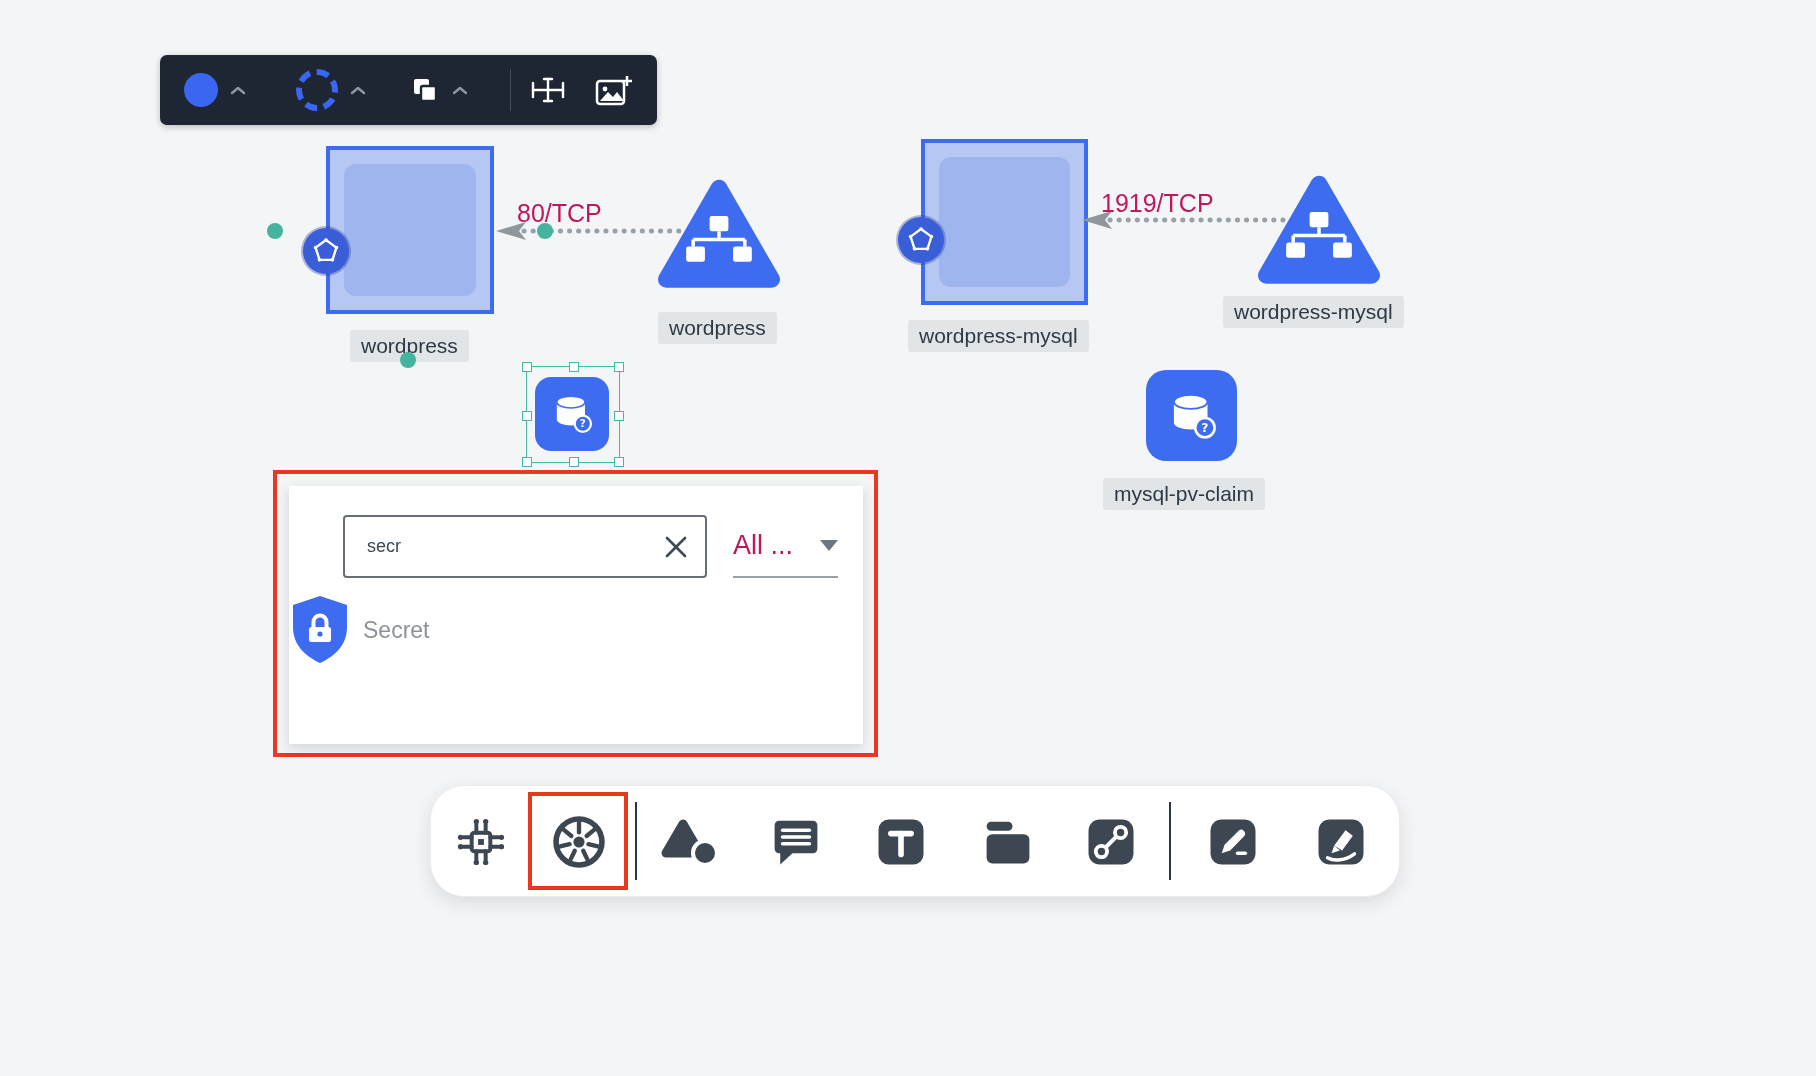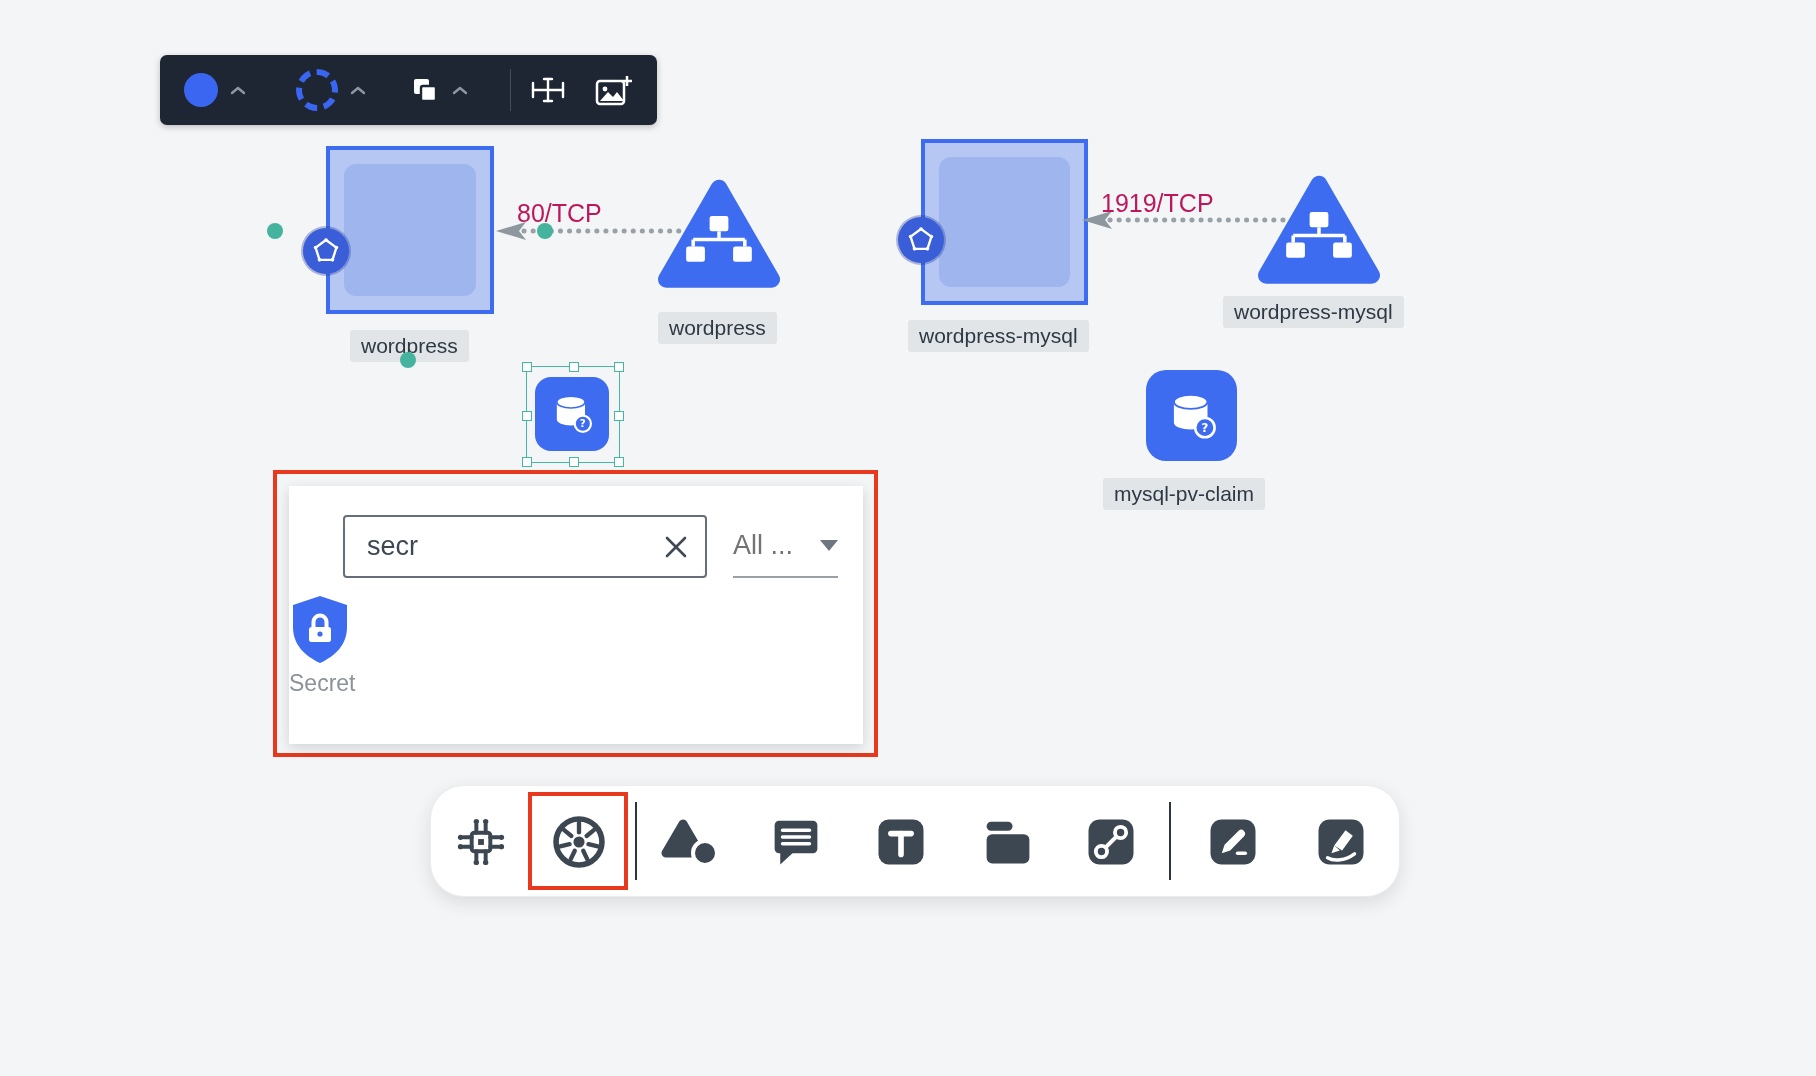--- a/index.html
+++ b/index.html
@@ -25,26 +25,26 @@
   .sel-box{position:absolute;border:1.5px solid #45b8a4;z-index:3;}
   .handle{position:absolute;width:8px;height:8px;background:#fff;border:1.5px solid #45b8a4;}
   .h-tl{left:-5px;top:-5px;} .h-tm{left:calc(50% - 4px);top:-5px;} .h-tr{right:-5px;top:-5px;}
   .h-ml{left:-5px;top:calc(50% - 4px);} .h-mr{right:-5px;top:calc(50% - 4px);}
   .h-bl{left:-5px;bottom:-5px;} .h-bm{left:calc(50% - 4px);bottom:-5px;} .h-br{right:-5px;bottom:-5px;}
 
   
   .picker-outline{position:absolute;left:273px;top:470px;width:605px;height:287px;border:4px solid #e6391e;box-sizing:border-box;z-index:4;}
   .picker-panel{position:absolute;left:12px;top:12px;width:574px;height:258px;background:#fff;box-shadow:0 4px 12px rgba(30,40,55,.16);}
   .search-box{position:absolute;left:54px;top:29px;width:364px;height:63px;border:2px solid #666e77;border-radius:4px;box-sizing:border-box;display:flex;align-items:center;padding:0 16px 0 22px;cursor:text;background:#fff;}
-  .search-text{flex:1;font-size:27px;color:#3c4854;text-decoration-style:dotted;text-decoration-color:#e03324;text-decoration-thickness:3px;text-underline-offset:6px;}
+  .search-text{flex:1;font-size:18px;color:#3c4854;text-decoration-style:dotted;text-decoration-color:#e03324;text-decoration-thickness:3px;text-underline-offset:6px;}
   .clear-btn{background:none;border:none;padding:0;cursor:pointer;display:flex;}
   .filter-dd{position:absolute;left:444px;top:29px;width:105px;height:61px;border-bottom:2px solid #98a0a7;display:flex;align-items:center;justify-content:space-between;cursor:pointer;}
-  .filter-text{font-size:27px;color:#737373;}
+  .filter-text{font-size:27px;color:#be185d;}
   .dd-caret{width:0;height:0;border-left:9px solid transparent;border-right:9px solid transparent;border-top:11px solid #6e7780;}
-  .result-item{position:absolute;left:0;top:108px;width:100%;display:flex;flex-direction:column;align-items:flex-start;gap:4px;cursor:pointer;}
+  .result-item{position:absolute;left:0;top:108px;width:100%;display:flex;flex-direction:row;align-items:center;gap:12px;cursor:pointer;}
   .result-label{font-size:23px;color:#8b9299;}
 
   
   .dock{position:absolute;left:430px;top:785px;width:970px;height:112px;background:#fff;border-radius:34px;box-shadow:0 6px 18px rgba(35,45,60,.12);border:1px solid #ececee;box-sizing:border-box;z-index:5;}
   .dock-btn{position:absolute;top:24px;width:64px;height:64px;background:none;border:none;padding:0;display:flex;align-items:center;justify-content:center;cursor:pointer;}
   .dock-divider{position:absolute;top:16px;width:2px;height:78px;background:#2c3640;}
   .k8s-red-box{position:absolute;left:528px;top:792px;width:100px;height:98px;border:4px solid #e6391e;box-sizing:border-box;z-index:7;pointer-events:none;}
 </style>
 </head>
 <body>

